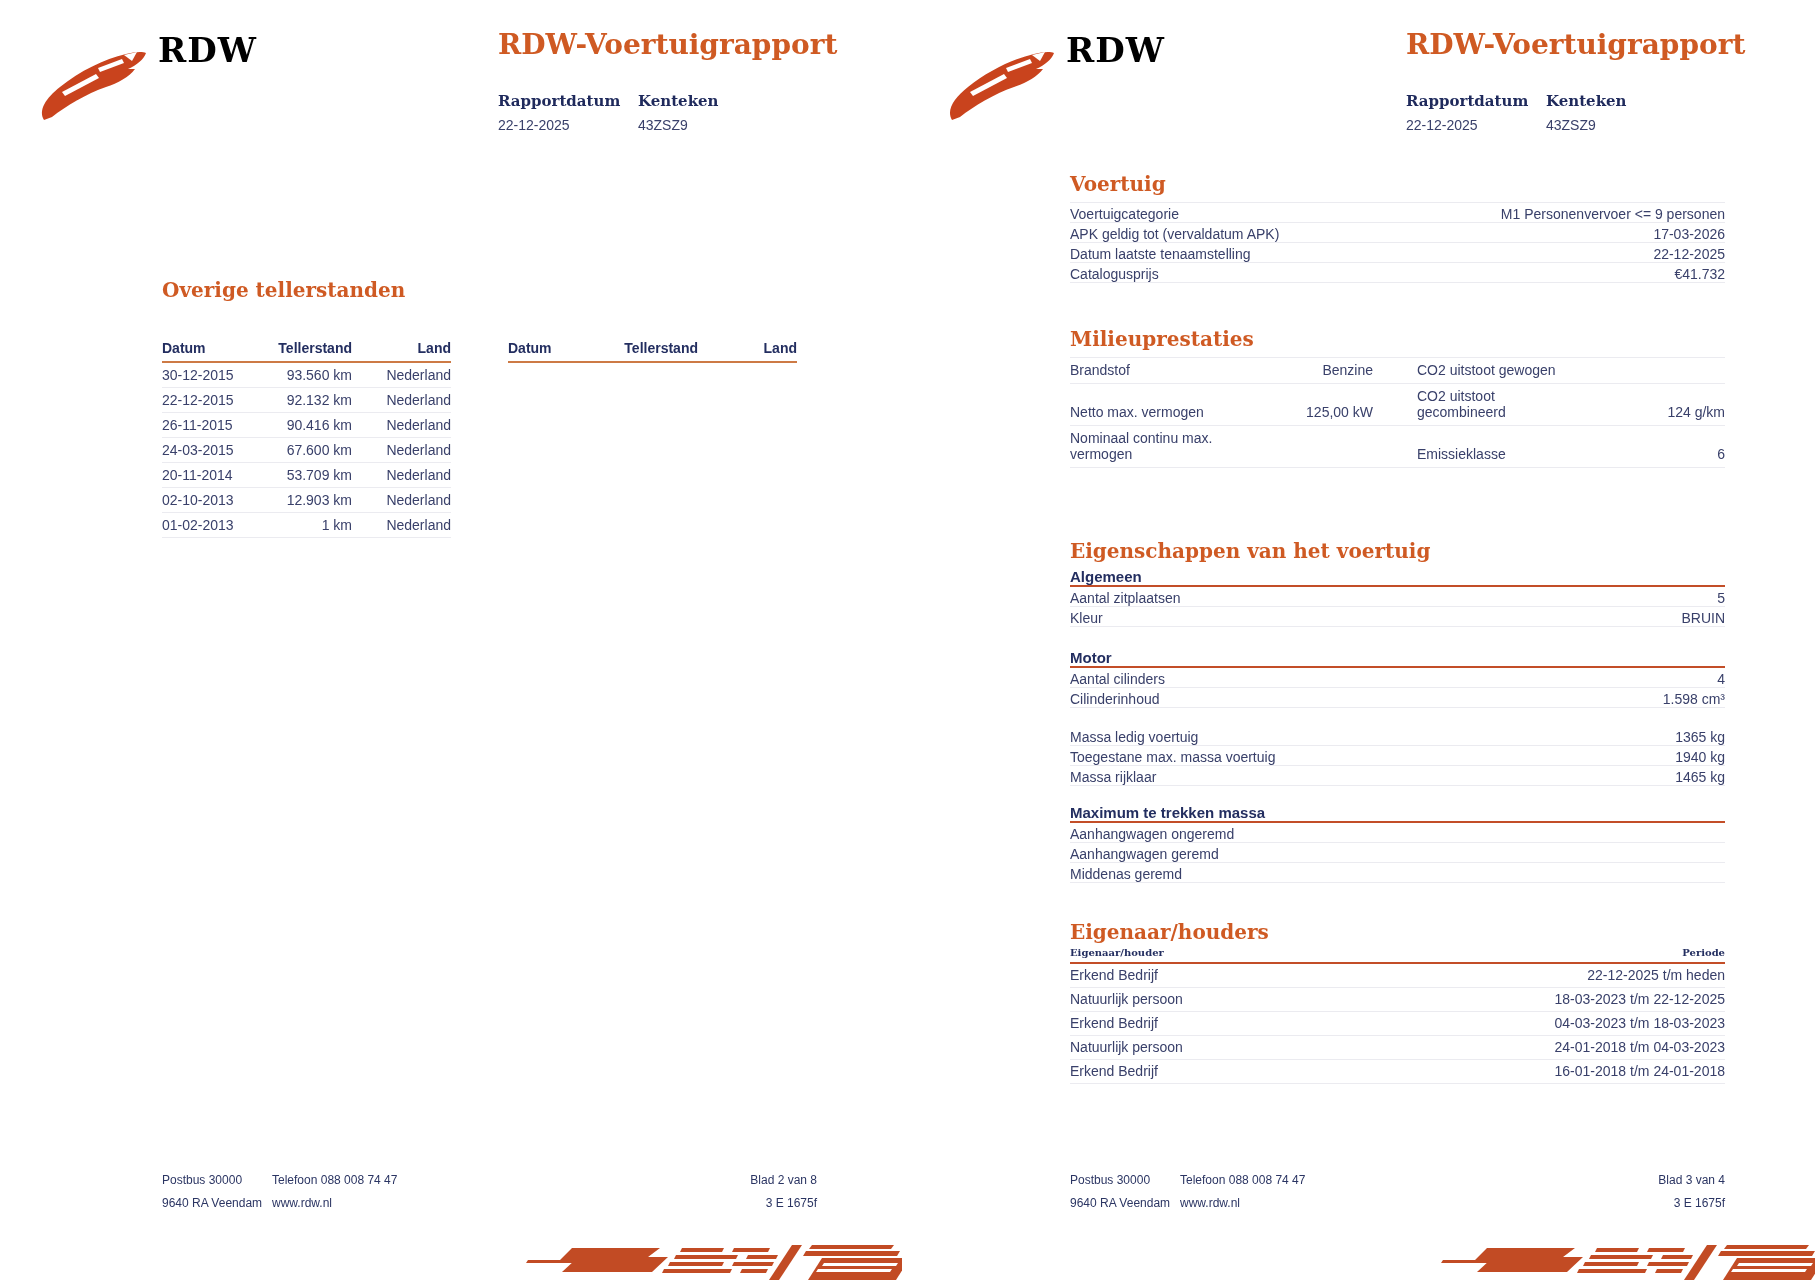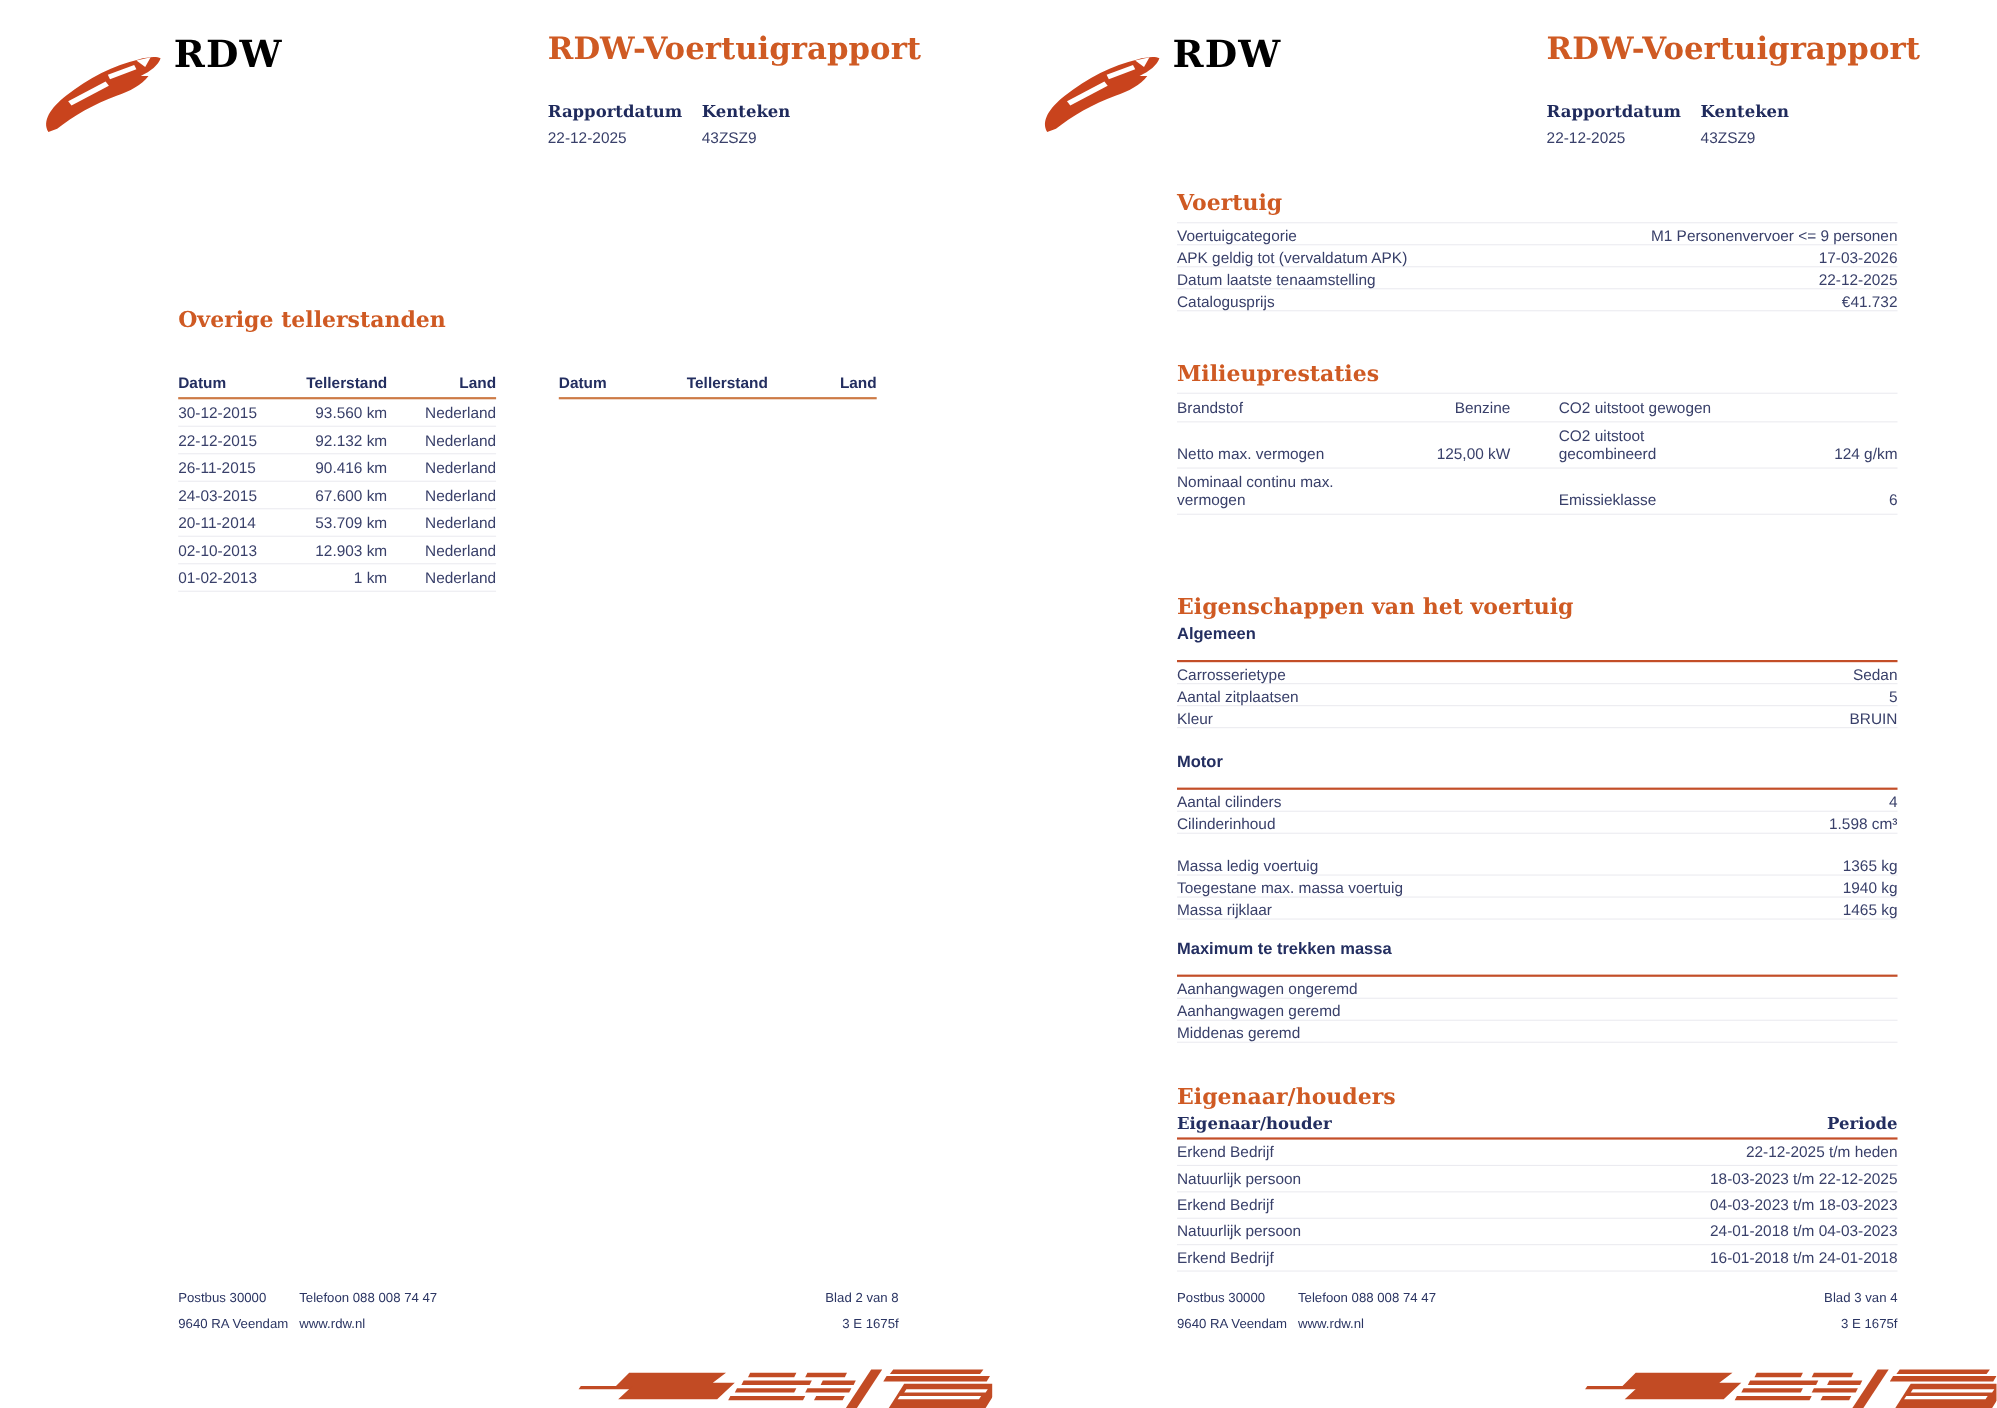--- a/index.html
+++ b/index.html
@@ -15,21 +15,21 @@
   .doc-title{position:absolute;left:498px;top:28px;font-family:"DejaVu Serif", serif;
     font-weight:bold;font-size:28px;color:#cf5a23;white-space:nowrap;}
   .meta{position:absolute;left:498px;top:92px;display:flex;}
   .meta .m-col{width:140px;}
   .meta .m-label{font-family:"DejaVu Serif", serif;font-weight:bold;font-size:15px;color:#1f2a5c;}
   .meta .m-value{font-size:14px;color:#39406a;margin-top:7px;}
 
   
   .orange-head{font-family:"DejaVu Serif", serif;font-weight:bold;font-size:20px;color:#cf5a23;}
   .sub-head{font-weight:bold;font-size:15px;color:#232e60;
-    border-bottom:2px solid #c34e28;padding-bottom:15px;}
+    border-bottom:2px solid #c34e28;padding-bottom:0;}
   .hairline-row{display:flex;justify-content:space-between;align-items:flex-end;
     padding:3px 0 0;border-bottom:1px solid #ebebf0;font-size:14px;color:#39406a;line-height:16px;}
 
   
   .p2-title{position:absolute;left:162px;top:278px;}
   .p2-tables{position:absolute;left:162px;top:340px;display:flex;gap:57px;}
   .tellertable{width:289px;}
   .tellertable .t-head{display:flex;font-weight:bold;font-size:14px;color:#232e60;
     padding-bottom:5px;border-bottom:2px solid #cd7a45;line-height:16px;}
   .tellertable .t-row{display:flex;font-size:14px;color:#39406a;
@@ -55,21 +55,21 @@
   .sec-eigenschappen .orange-head{margin-bottom:5px;}
   .subsec{margin-bottom:0;}
   .subsec .sub-head{margin-top:0;}
   .ss-algemeen{margin-top:0;}
   .ss-motor{margin-top:22px;}
   .ss-massa{margin-top:18px;}
   .ss-trekken{margin-top:18px;}
   .sec-eigenaar{margin-top:37px;}
   .sec-eigenaar .orange-head{margin-bottom:3px;}
   .owner-head{display:flex;justify-content:space-between;font-family:"DejaVu Serif", serif;
-    font-weight:bold;font-size:15px;color:#232e60;padding-bottom:4px;border-bottom:2px solid #c34e28;}
+    font-weight:bold;font-size:10px;color:#232e60;padding-bottom:4px;border-bottom:2px solid #c34e28;}
   .owner-row{display:flex;justify-content:space-between;padding:3px 0 4px;
     border-bottom:1px solid #ebebf0;font-size:14px;color:#39406a;line-height:16px;}
 
   
   .footer{position:absolute;left:162px;top:1174px;width:655px;font-size:12px;color:#2b3563;}
   .f-line{display:flex;margin-bottom:10px;line-height:13px;}
   .f-c1{width:110px;}
   .f-c2{flex:1;text-align:left;}
   .f-c3{text-align:right;}
 
@@ -270,24 +270,20 @@
         </div>
       </div>
     </div>
 
     <div class="sec-eigenschappen">
       <div class="orange-head">Eigenschappen van het voertuig</div>
 
       <div class="subsec ss-algemeen">
         <div class="sub-head">Algemeen</div>
         <div class="hairline-row">
-          <span>Carrosserietype</span>
-          <span>Sedan</span>
-        </div>
-        <div class="hairline-row">
           <span>Aantal zitplaatsen</span>
           <span>5</span>
         </div>
         <div class="hairline-row">
           <span>Kleur</span>
           <span>BRUIN</span>
         </div>
       </div>
 
       <div class="subsec ss-motor">

